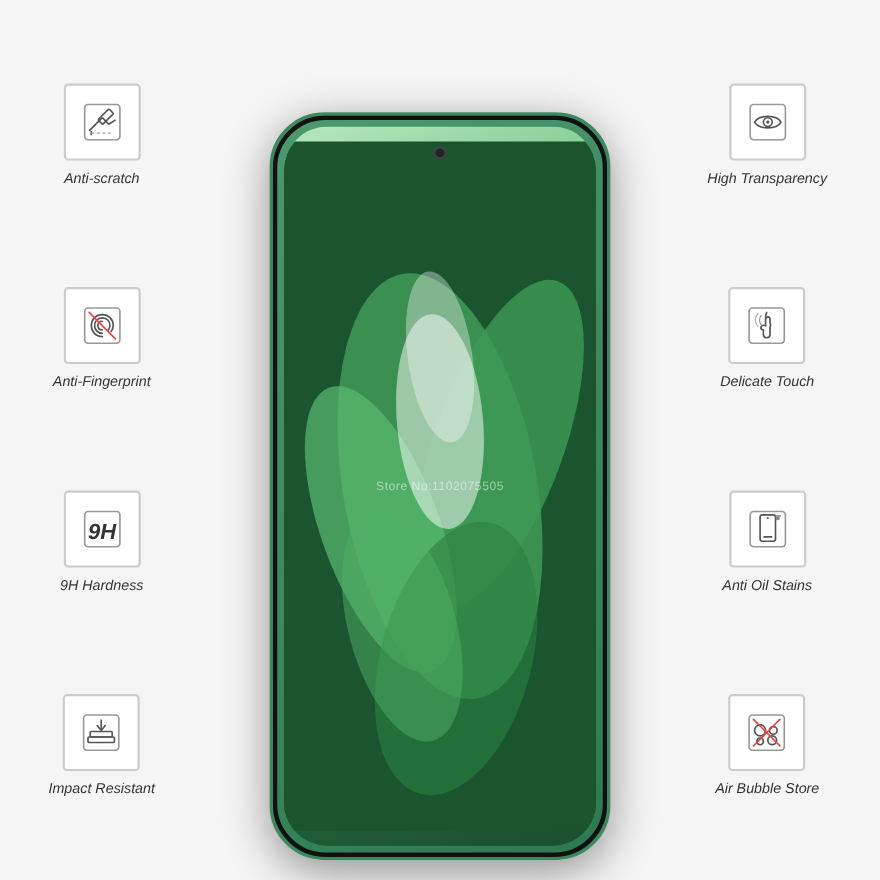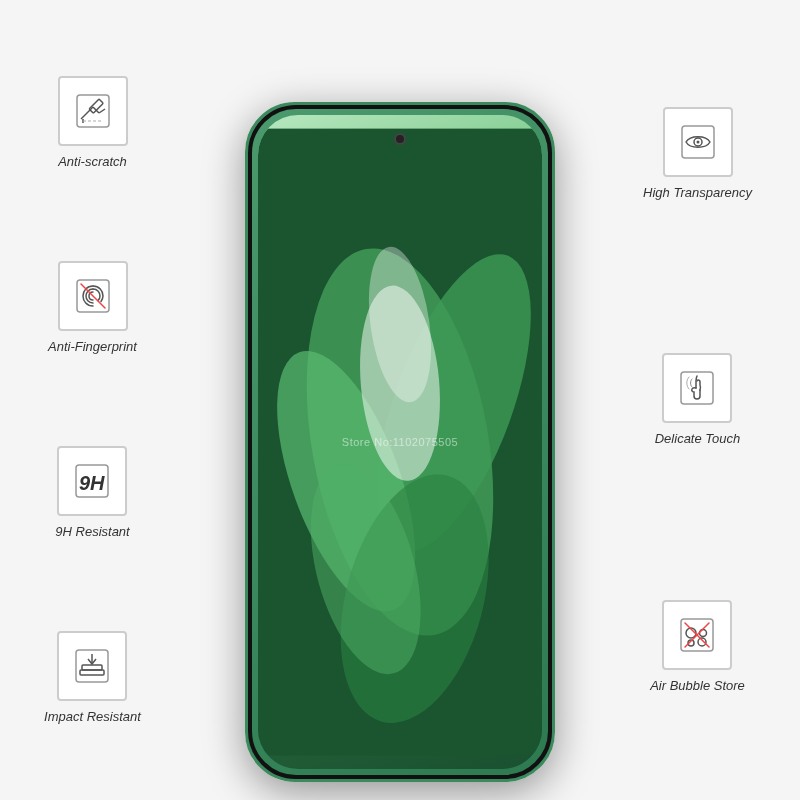--- a/index.html
+++ b/index.html
@@ -200,21 +200,21 @@
     </div>
 
 
     <div class="feature-item">
       <div class="feature-icon">
         <svg viewBox="0 0 40 40" fill="none" xmlns="http://www.w3.org/2000/svg">
           <rect x="4" y="4" width="32" height="32" rx="3" stroke="#999" stroke-width="1.5" fill="none"></rect>
           <text x="7" y="29" font-size="20" font-weight="bold" fill="#333" font-family="Arial">9H</text>
         </svg>
       </div>
-      <span class="feature-label">9H Resistant</span>
+      <span class="feature-label">9H Hardness</span>
     </div>
 
     <div class="feature-item">
       <div class="feature-icon">
         <svg viewBox="0 0 40 40" fill="none" xmlns="http://www.w3.org/2000/svg">
           <rect x="4" y="4" width="32" height="32" rx="3" stroke="#999" stroke-width="1.5" fill="none"></rect>
 
           <rect x="8" y="24" width="24" height="5" rx="1" stroke="#555" stroke-width="1.5" fill="none"></rect>
           <rect x="10" y="19" width="20" height="5" rx="1" stroke="#555" stroke-width="1.5" fill="none"></rect>
 
@@ -281,20 +281,35 @@
           <path d="M19 20 C19 20 16 19 15 21 C14 23 16 24 17 24 L17 28 C17 30 18 31 20 31 C22 31 23 30 23 28 L23 22" stroke="#555" stroke-width="1.5" fill="none" stroke-linecap="round"></path>
           <path d="M23 22 C23 22 24 19 23 17 L23 14 C23 12.5 22 12 21 12 C20.5 12 20 12.5 20 13" stroke="#555" stroke-width="1.5" fill="none" stroke-linecap="round"></path>
 
           <path d="M15 11 C13 13 13 17 15 19" stroke="#888" stroke-width="1" fill="none" stroke-linecap="round"></path>
           <path d="M12 9 C9 12 9 18 12 21" stroke="#aaa" stroke-width="1" fill="none" stroke-linecap="round"></path>
         </svg>
       </div>
       <span class="feature-label">Delicate Touch</span>
     </div>
 
+    <div class="feature-item">
+      <div class="feature-icon">
+        <svg viewBox="0 0 40 40" fill="none" xmlns="http://www.w3.org/2000/svg">
+          <rect x="4" y="4" width="32" height="32" rx="3" stroke="#999" stroke-width="1.5" fill="none"></rect>
+
+          <rect x="13" y="7" width="14" height="24" rx="2" stroke="#555" stroke-width="1.5" fill="none"></rect>
+          <line x1="16" y1="27" x2="24" y2="27" stroke="#555" stroke-width="1.5"></line>
+          <circle cx="20" cy="10" r="1" fill="#555"></circle>
+
+          <circle cx="29" cy="10" r="2" fill="#888"></circle>
+          <line x1="27" y1="8" x2="32" y2="8" stroke="#888" stroke-width="1"></line>
+        </svg>
+      </div>
+      <span class="feature-label">Anti Oil Stains</span>
+    </div>
 
     <div class="feature-item">
       <div class="feature-icon">
         <svg viewBox="0 0 40 40" fill="none" xmlns="http://www.w3.org/2000/svg">
           <rect x="4" y="4" width="32" height="32" rx="3" stroke="#999" stroke-width="1.5" fill="none"></rect>
 
           <circle cx="14" cy="18" r="5" stroke="#555" stroke-width="1.5" fill="none"></circle>
           <circle cx="26" cy="18" r="3.5" stroke="#555" stroke-width="1.5" fill="none"></circle>
           <circle cx="14" cy="28" r="3" stroke="#555" stroke-width="1.5" fill="none"></circle>
           <circle cx="25" cy="27" r="4" stroke="#555" stroke-width="1.5" fill="none"></circle>

